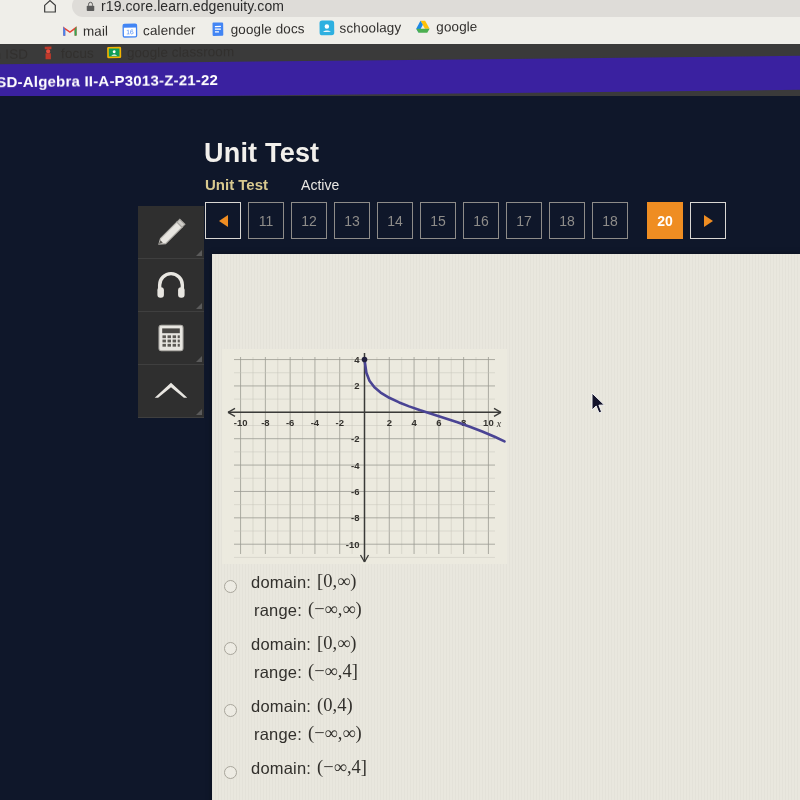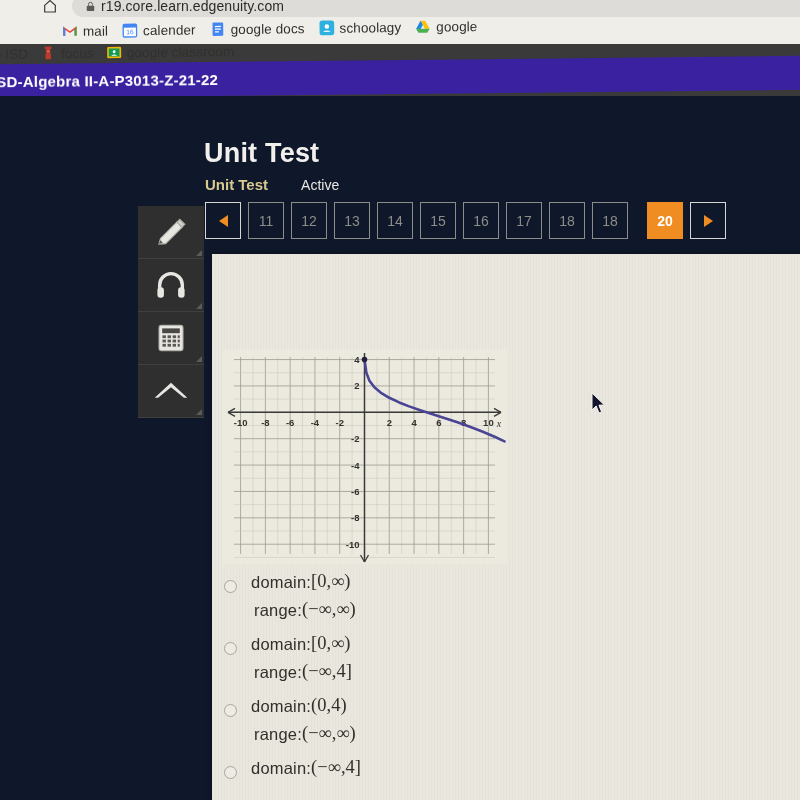--- a/index.html
+++ b/index.html
@@ -145,21 +145,21 @@
     margin-bottom: 13px;
   }
   .radio {
     width: 13px; height: 13px; border-radius: 50%;
     border: 1.6px solid #a9a69c; background: #edebe3;
     margin-top: 8px; flex: 0 0 auto;
   }
   .opt-lines { display: flex; flex-direction: column; gap: 7px; }
   .opt-line {
     font-size: 16.5px; color: #32302c; letter-spacing: .2px;
-    display: flex; align-items: baseline; 
+    display: flex; align-items: baseline; gap: 6px;
   }
   .opt-line .lbl { font-size: 16.5px; }
   .opt-line .ival {
     font-size: 18.5px; font-family: "Liberation Serif", serif;
     position: relative; top: -1px; letter-spacing: 0;
   }
   .opt-line.indent { padding-left: 3px; }
 
   
   .cursor { position: absolute; left: 591px; top: 392px; width: 16px; height: 24px; }

